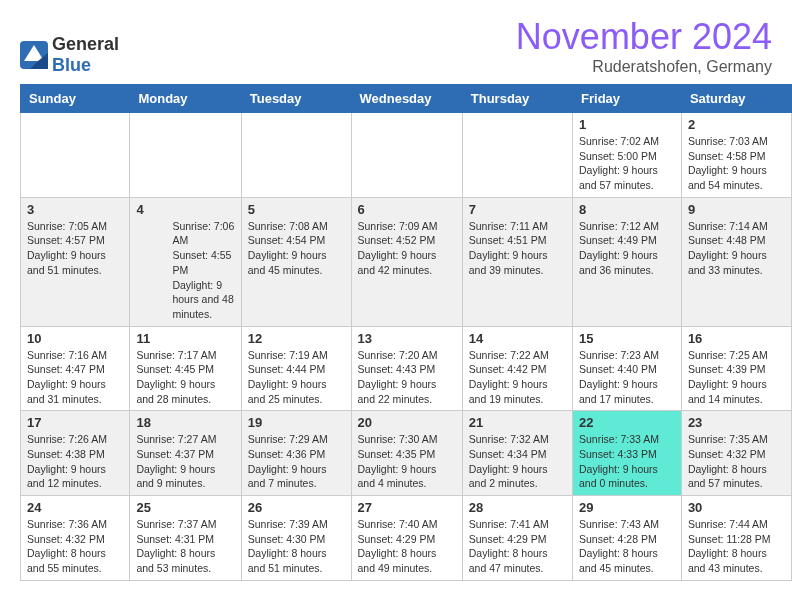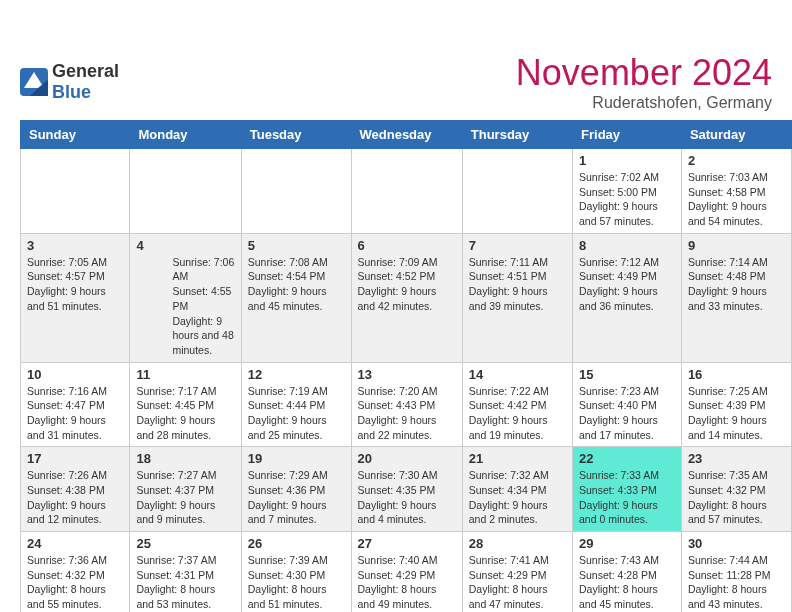--- a/index.html
+++ b/index.html
@@ -1,24 +1,24 @@
 <!DOCTYPE html>
 <html><head>
   <meta charset="utf-8">
   <style>
     * { box-sizing: border-box; margin: 0; padding: 0; }
     body { font-family: Arial, sans-serif; background: #fff; width: 792px; min-height: 612px; }
-    .header { display: flex; justify-content: space-between; align-items: center; padding: 16px 20px 8px 20px; margin-top: 36px; }
+    .header { display: flex; justify-content: space-between; align-items: flex-end; padding: 16px 20px 8px 20px; }
     .logo { display: flex; align-items: center; }
     .logo-text { display: flex; flex-direction: column; }
     .logo-general { font-size: 18px; font-weight: bold; color: #333; }
     .logo-blue { font-size: 18px; font-weight: bold; color: #2e6db4; }
     .logo-icon { width: 28px; height: 28px; margin-right: 4px; }
     .title-block { text-align: right; }
-    .month-title { font-size: 36px; font-weight: normal; color: #be185d; }
+    .month-title { font-size: 36px; font-weight: normal; color: #8b5cf6; }
     .subtitle { font-size: 16px; color: #555; }
     .calendar { width: 100%; border-collapse: collapse; margin: 0 10px; }
     .cal-wrap { padding: 0 10px 10px 10px; }
     .calendar th { background: #2e6db4; color: #fff; text-align: left; padding: 6px 8px; font-size: 13px; border: 1px solid #2e6db4; }
     .calendar td { border: 1px solid #ccc; vertical-align: top; padding: 4px 6px; width: 113px; min-height: 80px; font-size: 11px; color: #333; background: #fff; }
     .calendar tr:nth-child(even) td { background: #f5f5f5; }
     .day-num { font-size: 13px; font-weight: bold; margin-bottom: 2px; }
     .day-info { font-size: 10.5px; line-height: 1.4; color: #333; }
     .empty { background: #fff !important; }
   </style>

